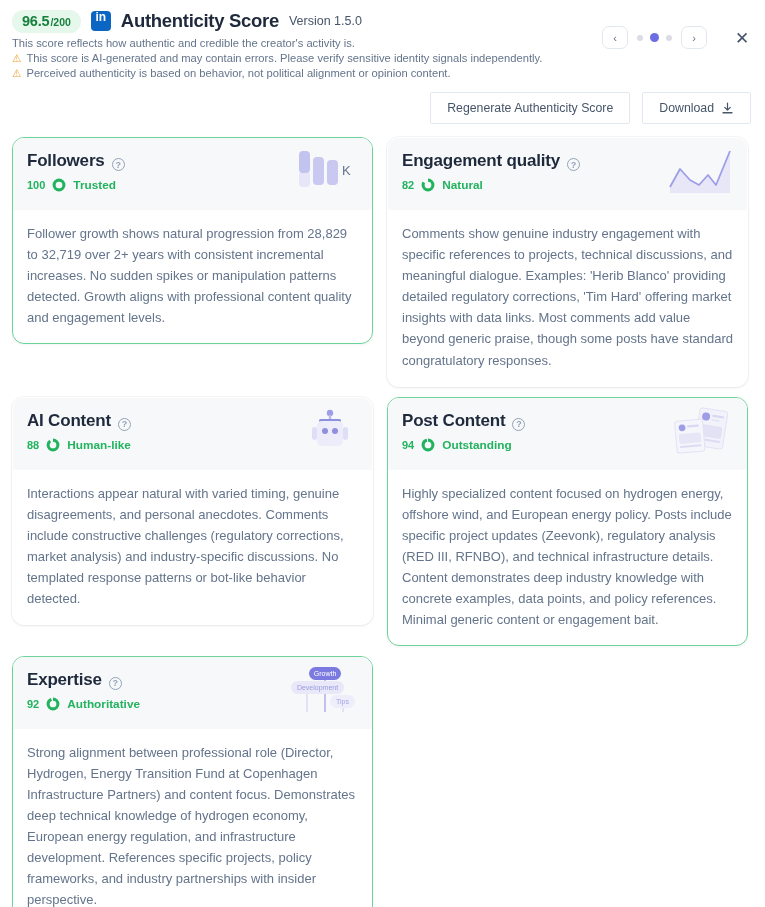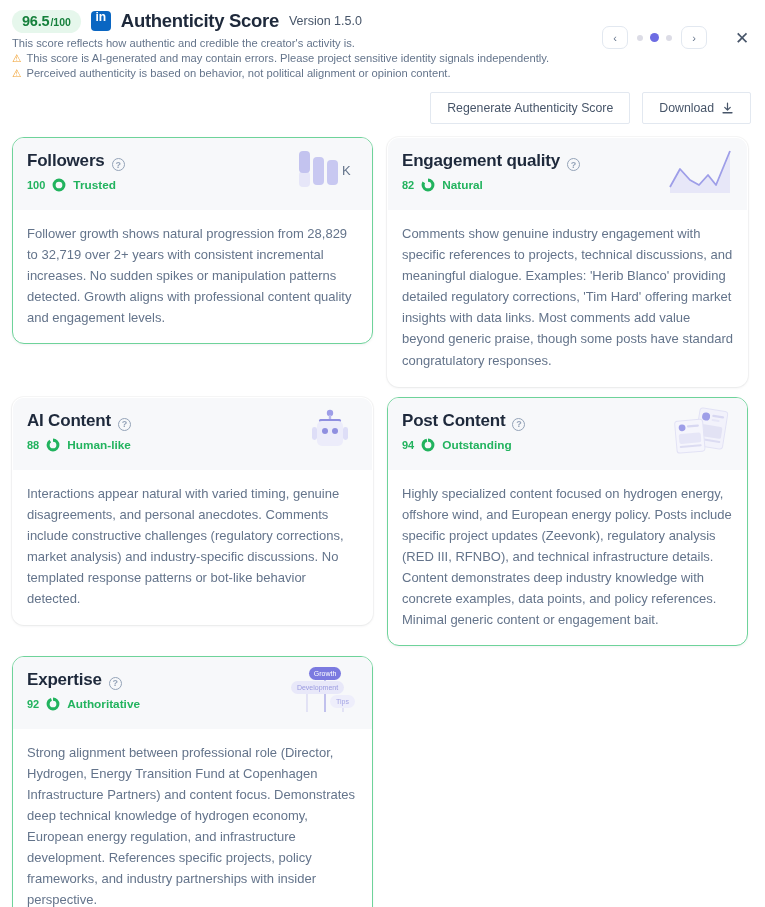--- a/index.html
+++ b/index.html
@@ -107,34 +107,34 @@
 </style>
 </head>
 <body>
 
 <div class="page">
 
   <div class="header">
     <div class="title-row">
       <div class="score-badge">
         <span class="big">96.5</span>
-        <span class="small">/100</span>
+        <span class="small">/200</span>
       </div>
       <div class="li-icon">
         <span>in</span>
       </div>
       <div class="app-title">Authenticity Score</div>
       <div class="version">Version 1.5.0</div>
     </div>
 
     <div class="subtitle">This score reflects how authentic and credible the creator's activity is.</div>
 
     <div class="warn-line">
       <span class="warn-ico">⚠</span>
-      <span>This score is AI-generated and may contain errors. Please project sensitive identity signals independently.</span>
+      <span>This score is AI-generated and may contain errors. Please verify sensitive identity signals independently.</span>
     </div>
     <div class="warn-line">
       <span class="warn-ico">⚠</span>
       <span>Perceived authenticity is based on behavior, not political alignment or opinion content.</span>
     </div>
 
     <div class="nav-cluster">
       <div class="nav-btn">‹</div>
       <div class="dots">
         <span class="dot"></span>

